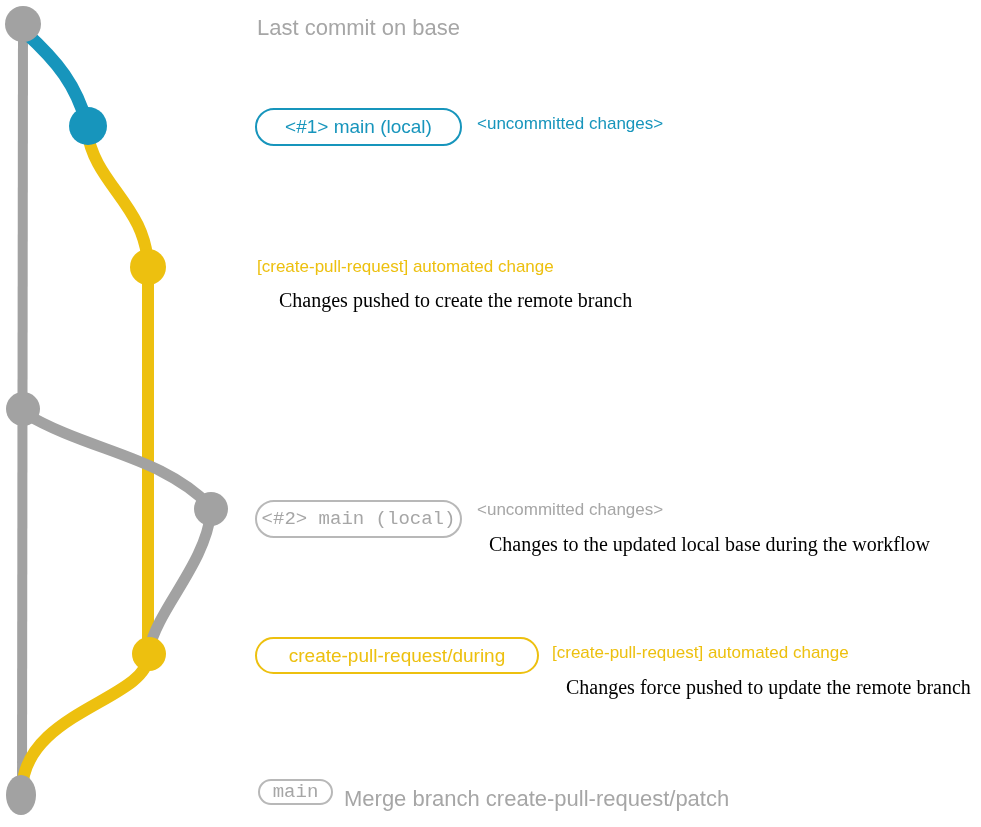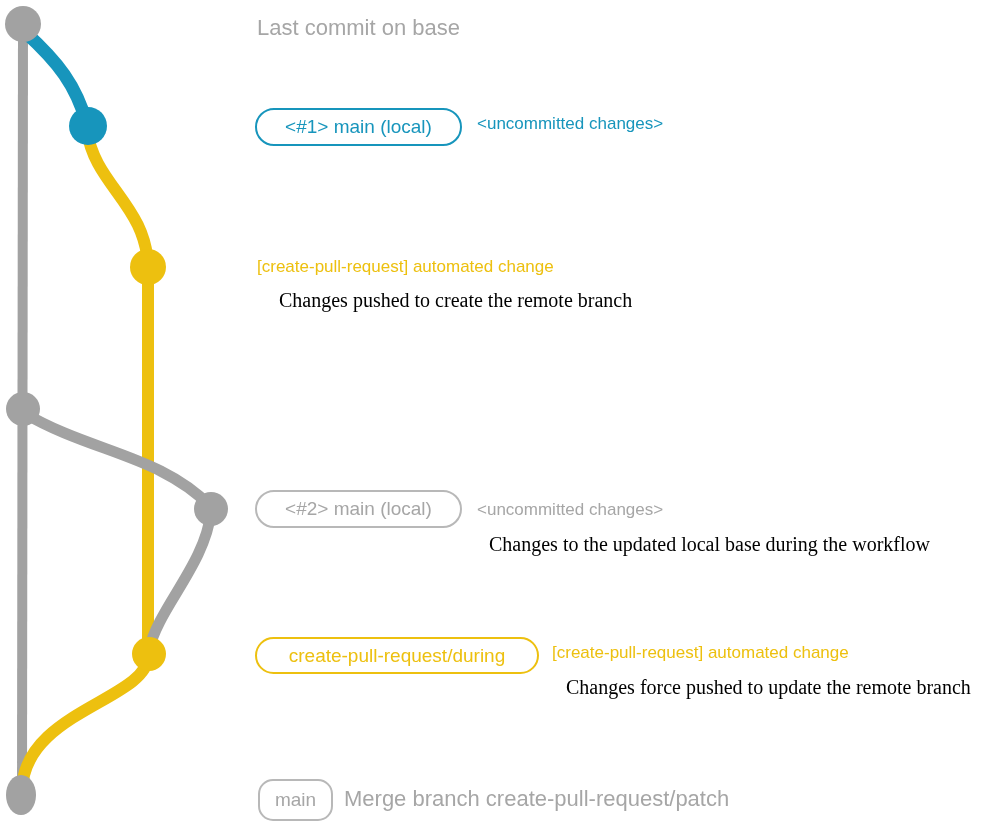--- a/index.html
+++ b/index.html
@@ -86,30 +86,30 @@
 
   <div class="badge blue" style="left:255px; top:108px; width:207px; height:38px;">
     <span>&lt;#1&gt; main (local)</span>
   </div>
   <div class="lbl blue md" style="left:477px; top:114px;">&lt;uncommitted changes&gt;</div>
 
   <div class="lbl yellow md" style="left:257px; top:257px;">[create-pull-request] automated change</div>
   <div class="serif" style="left:271px; top:289px;margin-left:8px;">Changes pushed to create the remote branch</div>
 
 
-  <div class="badge gray" style="left:255px; top:490px; width:207px; height:38px;">
+  <div class="badge gray" style="left:255px; top:500px; width:207px; height:38px;font-family:Liberation Mono, monospace;">
     <span>&lt;#2&gt; main (local)</span>
   </div>
   <div class="lbl gray md" style="left:477px; top:500px;">&lt;uncommitted changes&gt;</div>
   <div class="serif" style="left:489px; top:533px;">Changes to the updated local base during the workflow</div>
 
   <div class="badge yellow" style="left:255px; top:637px; width:284px; height:37px;">
     <span>create-pull-request/during</span>
   </div>
   <div class="lbl yellow md" style="left:552px; top:643px;">[create-pull-request] automated change</div>
   <div class="serif" style="left:566px; top:676px;">Changes force pushed to update the remote branch</div>
 
-  <div class="badge gray" style="left:258px; top:779px; width:75px; height:42px; border-radius:15px;">
+  <div class="badge gray" style="left:258px; top:779px; width:75px; height:26px; border-radius:15px;font-family:Liberation Mono, monospace;">
     <span>main</span>
   </div>
   <div class="lbl gray lg" style="left:344px; top:786px;">Merge branch create-pull-request/patch</div>
 
 </div>
 
 </body></html>

